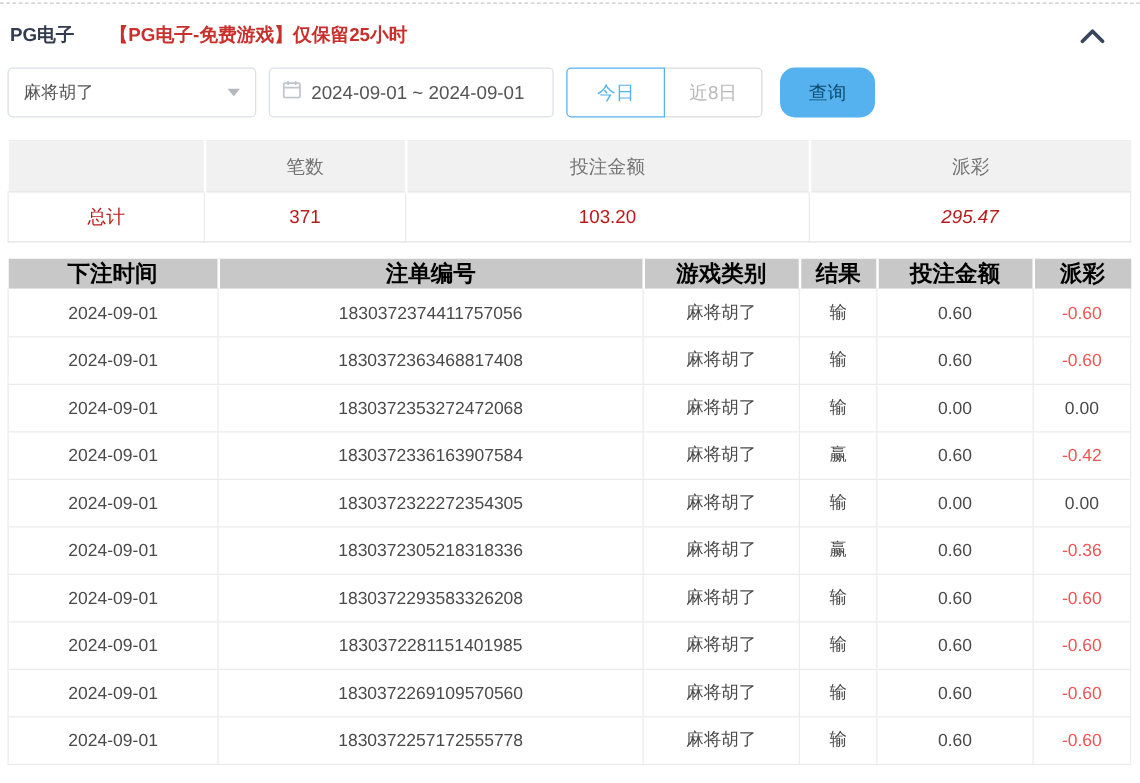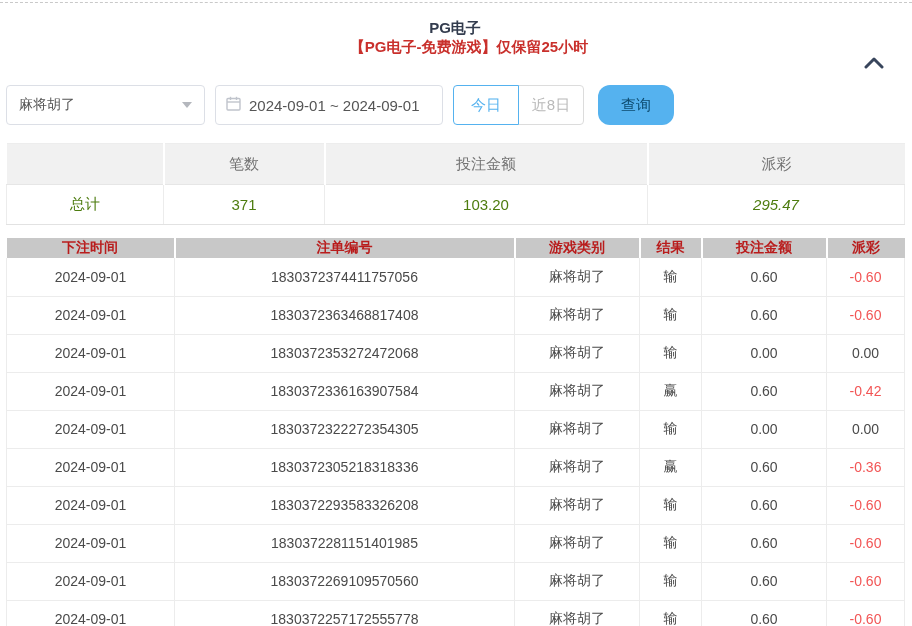--- a/index.html
+++ b/index.html
@@ -2,58 +2,58 @@
 <html><head>
 <meta charset="utf-8">
 <style>
   * { margin:0; padding:0; box-sizing:border-box; }
   html,body { width:912px; height:626px; background:#fff; overflow:hidden; }
   body { font-family:"Liberation Sans","DejaVu Sans",sans-serif; color:#333; }
   .page { position:relative; width:912px; height:626px; padding:0 8px 0 6px; }
   .top-dashed { border-top:1px dashed #c9c9c9; margin:2px -8px 0 -6px; }
 
   
-  .panel-header { display:flex; align-items:center; padding:16px 2px 12px 2px;flex-direction:column; }
+  .panel-header { display:flex; align-items:center; padding:16px 2px 12px 2px; }
   .panel-title { font-size:15px; font-weight:bold; color:#333c4e; }
   .panel-notice { font-size:15px; font-weight:bold; color:#c9302c; margin-left:28px; }
   .collapse-btn { margin-left:auto; margin-right:18px; background:none; border:none; cursor:pointer; line-height:0; }
 
   
   .controls { display:flex; align-items:center; margin-top:4px; height:40px; }
   .select-box { width:199px; height:40px; border:1px solid #dcdfe6; border-radius:4px;
     display:flex; align-items:center; padding:0 12px; background:#fff; cursor:pointer; }
   .select-value { font-size:14px; color:#555; flex:1; }
   .caret-down { width:0; height:0; border-left:5px solid transparent; border-right:5px solid transparent;
     border-top:6px solid #b4b7bd; }
   .date-box { width:228px; height:40px; border:1px solid #dcdfe6; border-radius:4px; margin-left:10px;
     display:flex; align-items:center; padding:0 10px; background:#fff; cursor:pointer; }
   .date-value { font-size:15px; color:#555; margin-left:8px; }
   .btn-group { display:inline-flex; margin-left:10px; }
-  .seg-btn { width:66px; height:40px; background:#fff; font-size:15px; cursor:pointer;
+  .seg-btn { width:79px; height:40px; background:#fff; font-size:15px; cursor:pointer;
     border:1px solid #dcdcdc; color:#b9b9b9; margin-left:-1px; }
   .seg-btn.first { border-radius:4px 0 0 4px; margin-left:0; }
   .seg-btn.last { border-radius:0 4px 4px 0; }
   .seg-btn.active { border:1px solid #55b2ef; color:#55b2ef; position:relative; z-index:2; }
   .query-btn { width:76px; height:40px; margin-left:14px; background:#55b2ef; color:#0c4a6e;
     border:none; border-radius:12px; font-size:15px; cursor:pointer; }
 
   
   table { border-collapse:collapse; table-layout:fixed; }
   .summary-table { width:898px; margin-top:18px; }
   .summary-table th { background:#f1f1f1; height:41px; font-size:15px; font-weight:normal; color:#737373;
     border-right:2px solid #fff; border-bottom:1px solid #e6e6e6; border-top:1px solid #ededed; }
   .summary-table th:last-child { border-right:none; }
-  .summary-table td { height:40px; text-align:center; font-size:15px; color:#4d7c0f;
+  .summary-table td { height:40px; text-align:center; font-size:15px; color:#b91c1c;
     border-right:1px solid #ececec; border-bottom:1px solid #e2e2e2; background:#fff; }
   .summary-table td:first-child { border-left:1px solid #ececec; }
   .summary-table td:last-child { border-right:1px solid #ececec;font-style:italic; }
 
   
   .main-table { width:898px; margin-top:13px; }
-  .main-table th { background:#c8c8c8; height:20px; font-size:14px; font-weight:bold; color:#b91c1c;
+  .main-table th { background:#c8c8c8; height:20px; font-size:18px; font-weight:bold; color:#000000;
     border-right:2px solid #fff; }
   .main-table th:last-child { border-right:none; }
   .main-table td { height:38px; text-align:center; font-size:14px; color:#4a4a4a; background:#fff;
     border-right:1px solid #ececec; border-bottom:1px solid #ececec; }
   .main-table td:first-child { border-left:1px solid #ececec; }
   .main-table td.neg { color:#f25555; }
 
   
   .sc1{width:157px;} .sc2{width:161px;} .sc3{width:323px;} .sc4{width:257px;}
   .mc1{width:168px;} .mc2{width:340px;} .mc3{width:125px;} .mc4{width:62px;} .mc5{width:125px;} .mc6{width:78px;}

